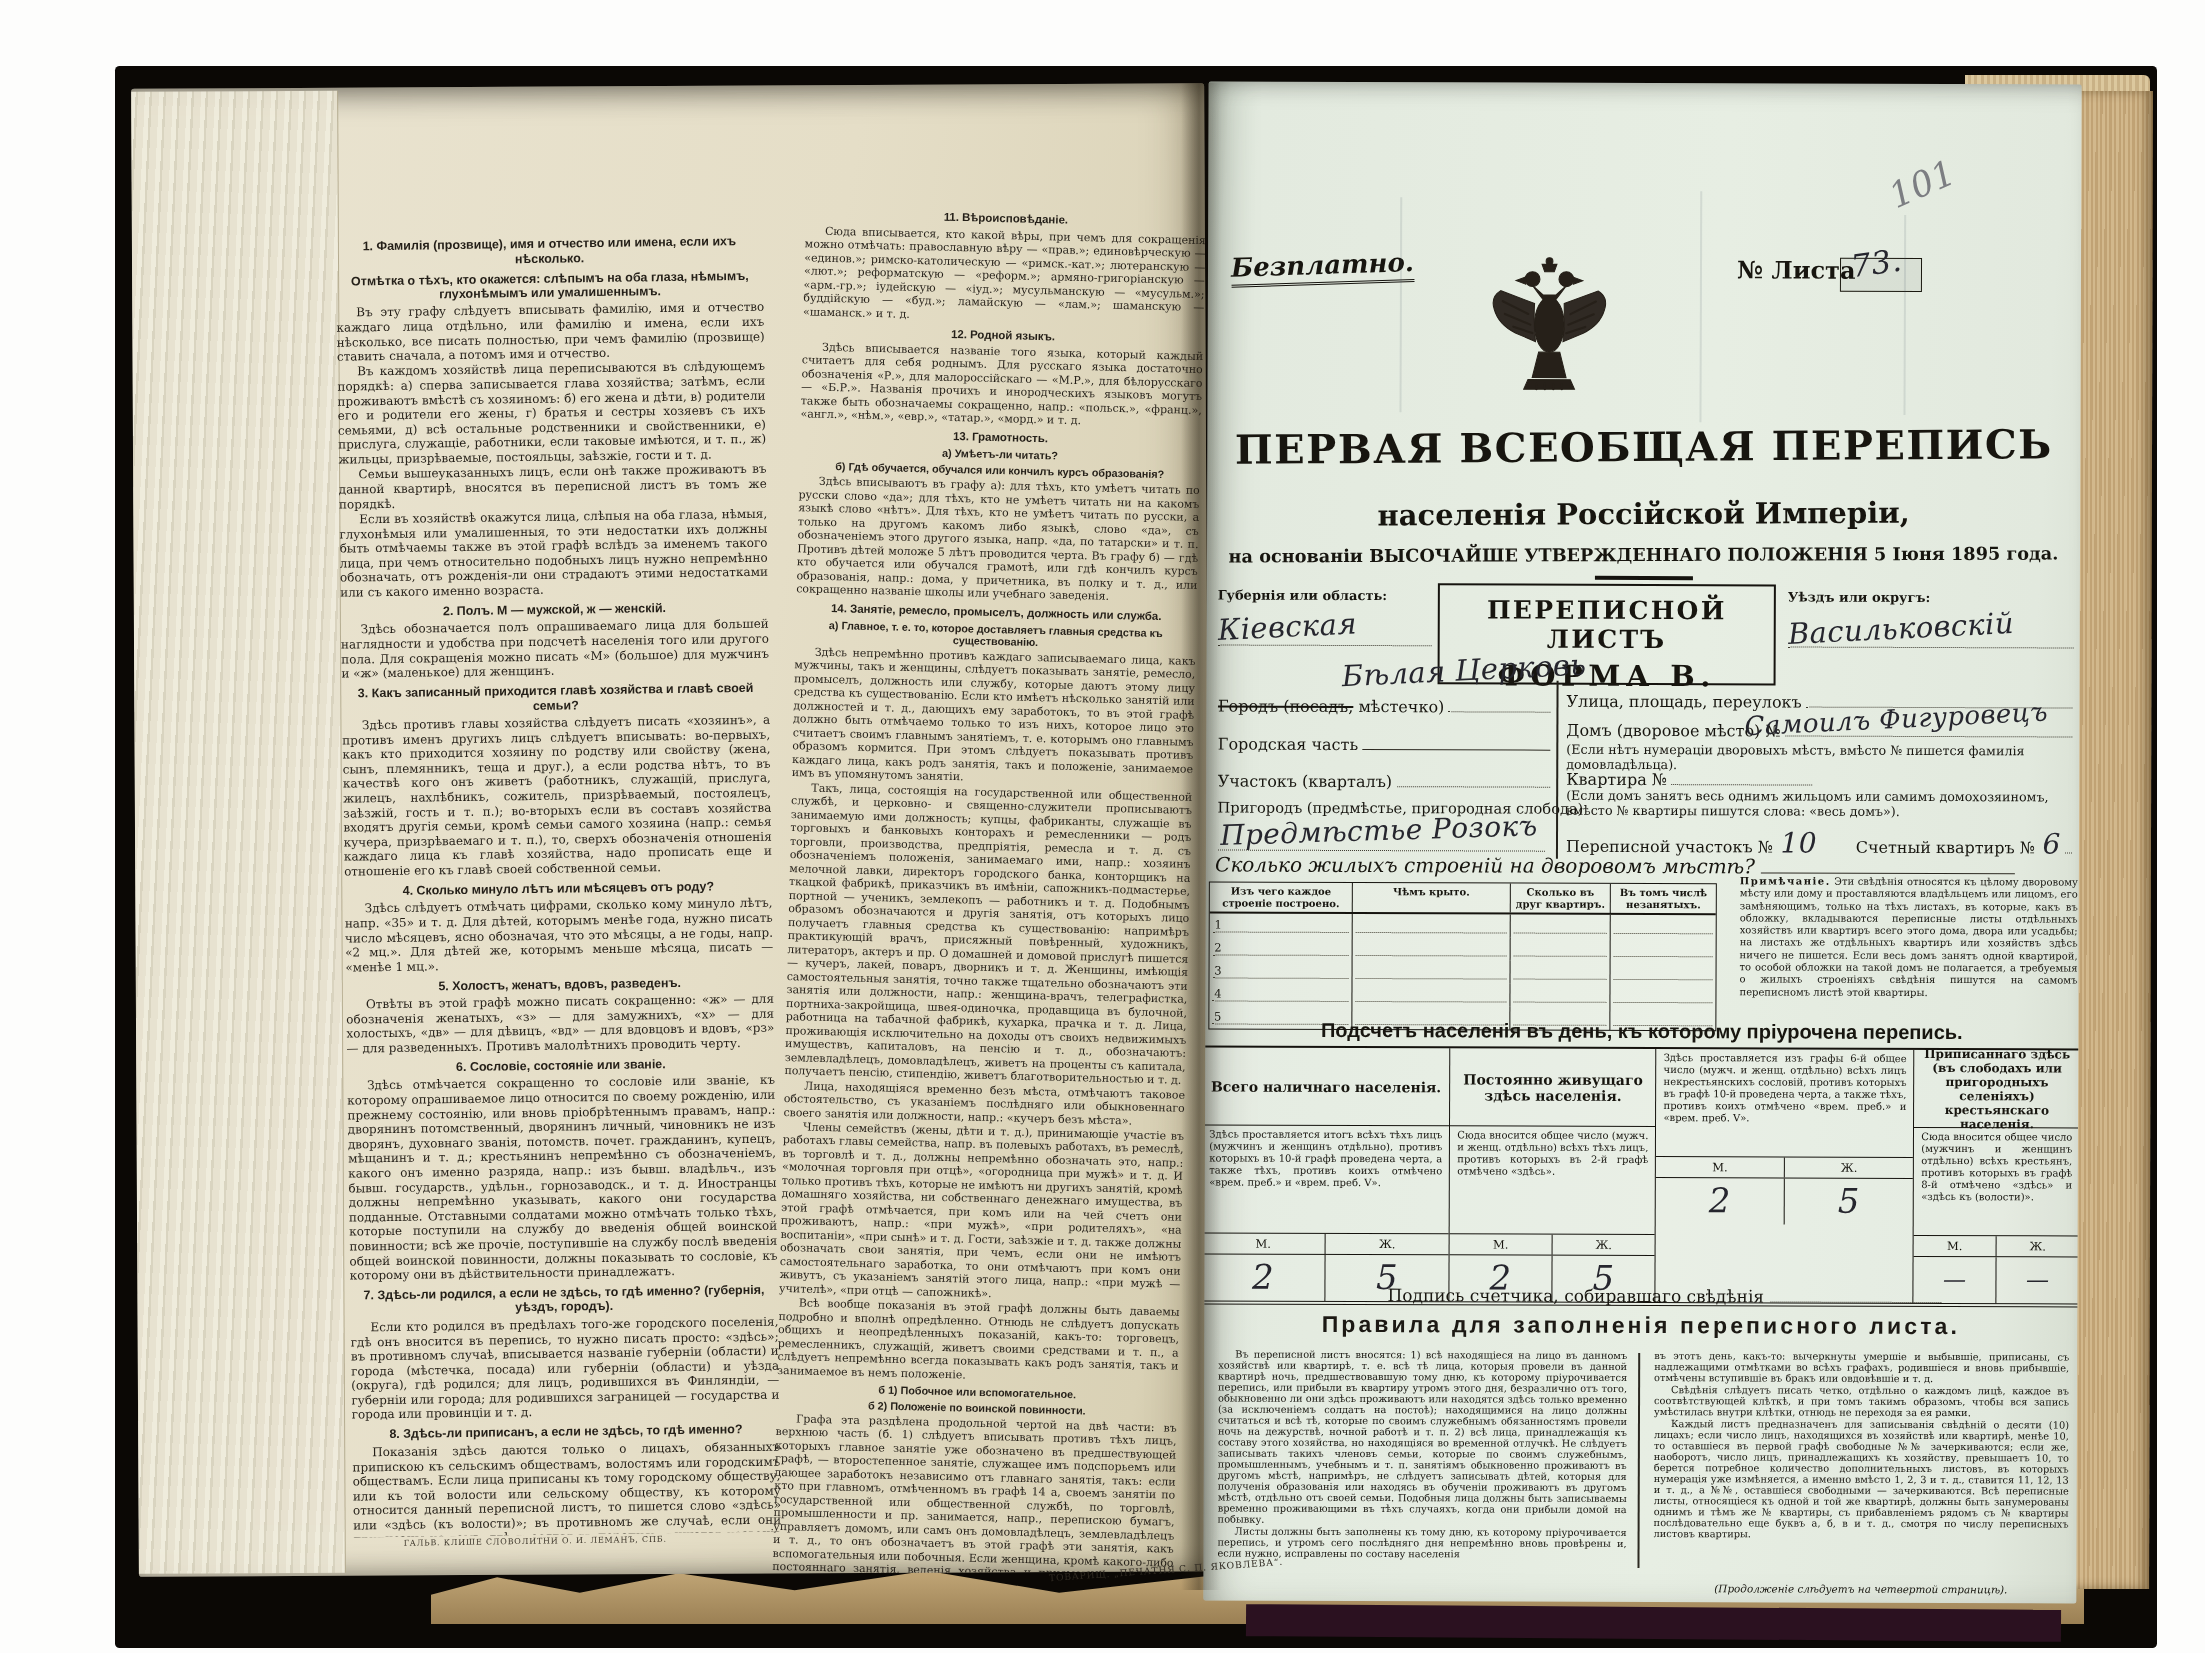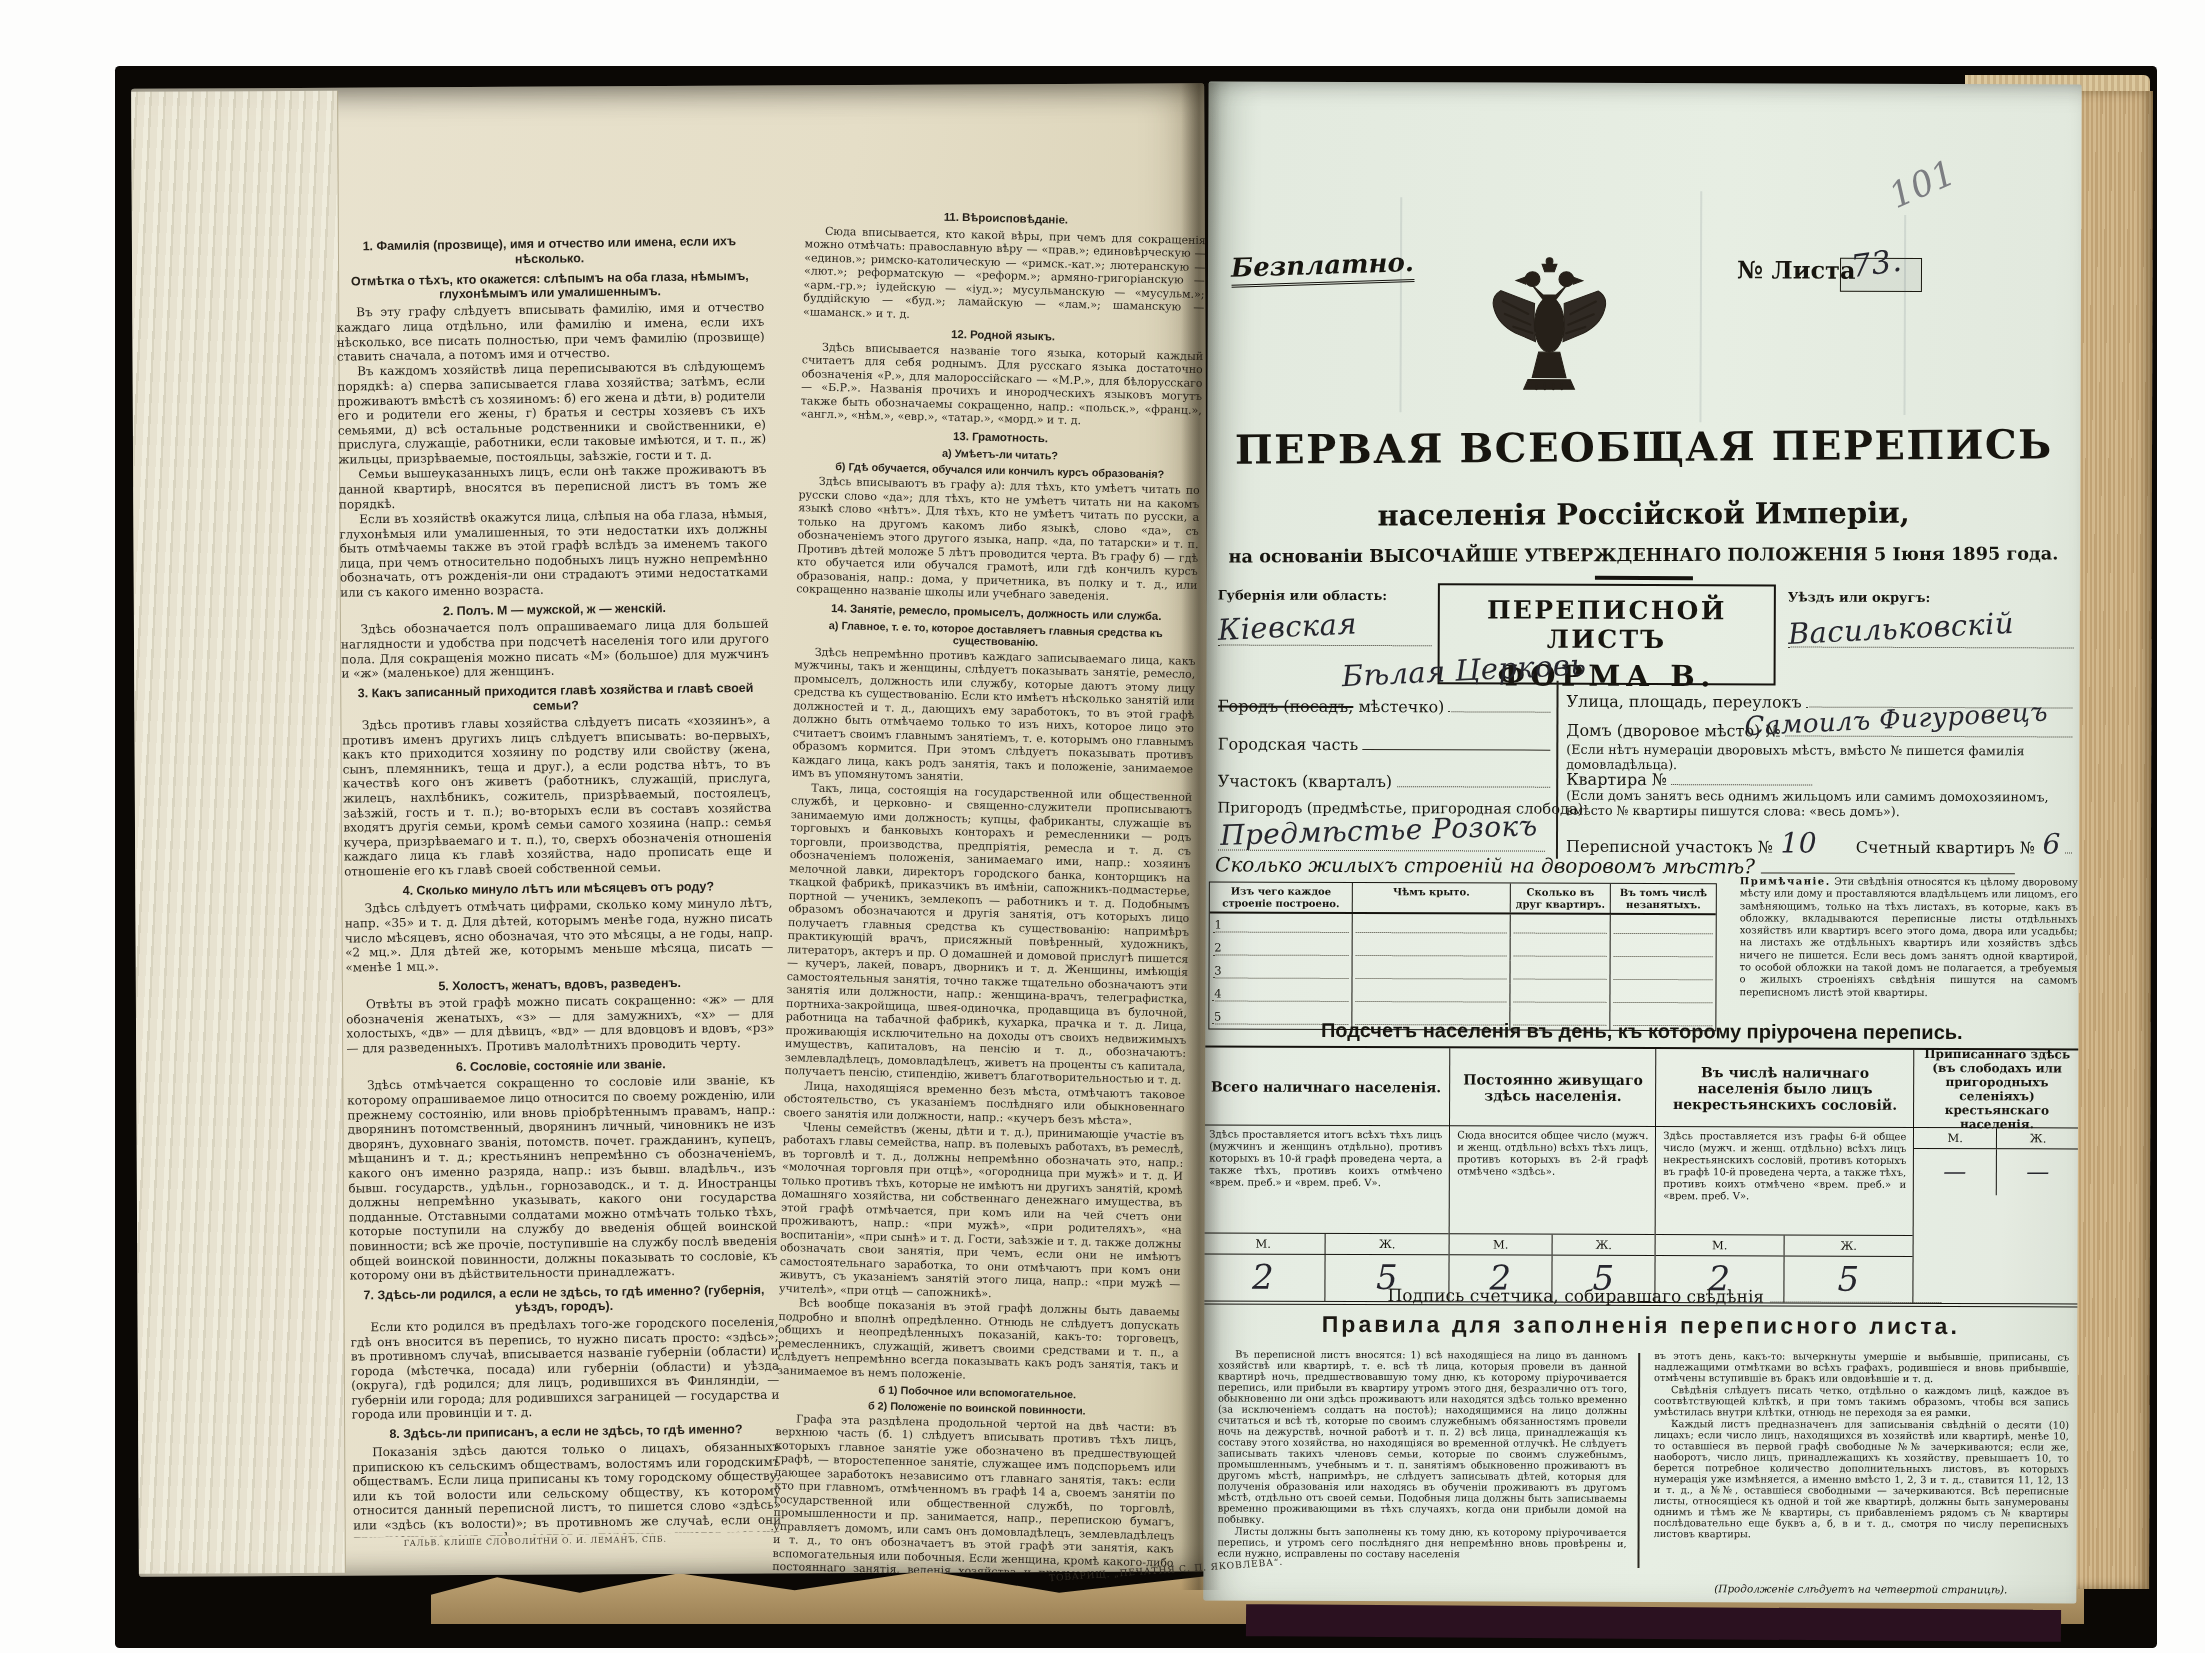--- a/index.html
+++ b/index.html
@@ -346,33 +346,33 @@
         <div class="c-mf">
           <div>М.</div>
           <div>Ж.</div>
         </div>
         <div class="c-v">
           <div class="hw">2</div>
           <div class="hw">5</div>
         </div>
       </div>
       <div class="c-group">
-        <div class="c-h">Въ числѣ наличнаго населенія было лицъ некрестьянскихъ сословій.</div>
         <div class="c-d">Здѣсь проставляется изъ графы 6-й общее число (мужч. и женщ. отдѣльно) всѣхъ лицъ некрестьянскихъ сословій, противъ которыхъ въ графѣ 10-й проведена черта, а также тѣхъ, противъ коихъ отмѣчено «врем. преб.» и «врем. преб. V».</div>
         <div class="c-mf">
           <div>М.</div>
           <div>Ж.</div>
         </div>
         <div class="c-v">
           <div class="hw">2</div>
           <div class="hw">5</div>
         </div>
       </div>
       <div class="c-group">
         <div class="c-h small">Приписаннаго здѣсь (въ слободахъ или пригородныхъ селеніяхъ) крестьянскаго населенія.</div>
+        <div class="c-d">Сюда вносится общее число (мужчинъ и женщинъ отдѣльно) всѣхъ крестьянъ, противъ которыхъ въ графѣ 8-й отмѣчено «здѣсь» и «здѣсь къ (волости)».</div>
         <div class="c-mf">
           <div>М.</div>
           <div>Ж.</div>
         </div>
         <div class="c-v">
           <div class="hw" style="font-size:23px">—</div>
           <div class="hw" style="font-size:23px">—</div>
         </div>
       </div>
     </div>

